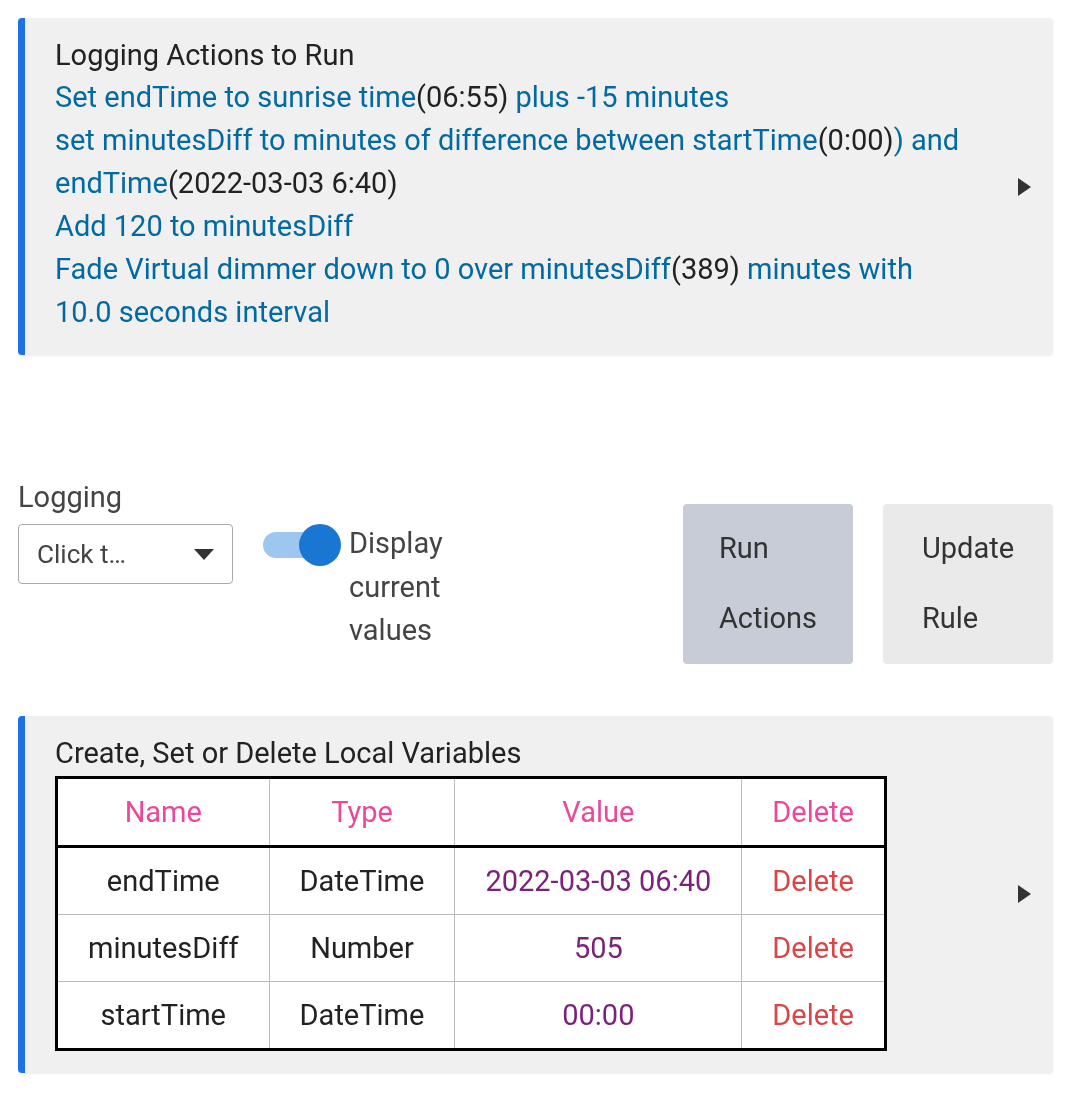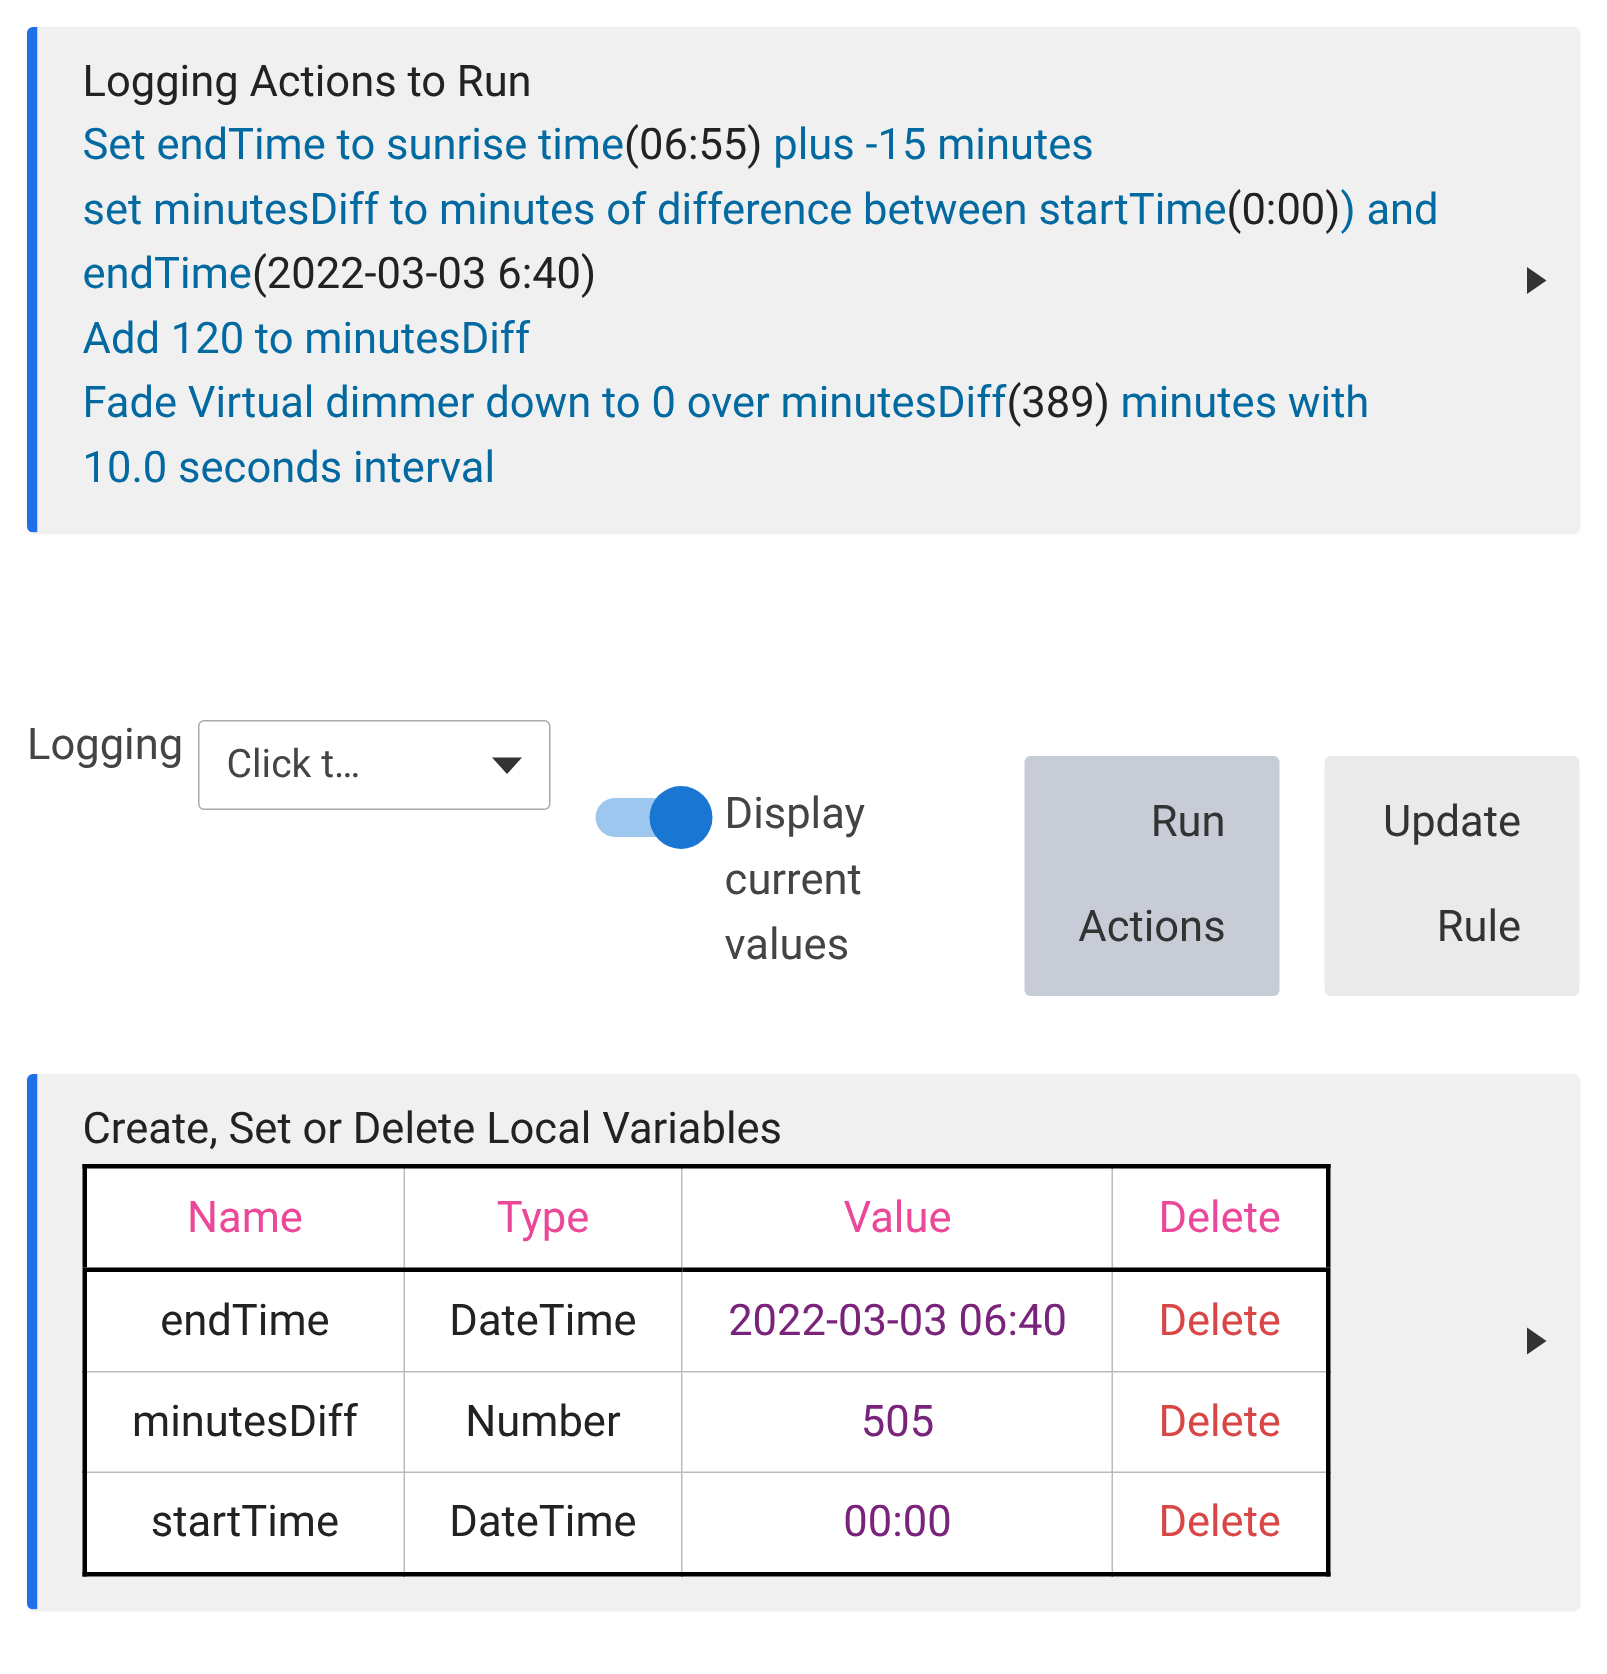--- a/index.html
+++ b/index.html
@@ -43,24 +43,24 @@
     cursor: pointer;
   }
 
   
   .controls-row {
     margin-top: 125px;
     display: flex;
     align-items: flex-start;
     gap: 30px;
   }
-  .logging-block { display:flex; flex-direction:row; gap:10px; }
+  .logging-block { display:flex; flex-direction:column; gap:10px; }
   .logging-label { color: #444; }
   .dropdown {
-    width: 235px;
+    width: 215px;
     height: 60px;
     border: 1px solid #aaa;
     border-radius: 4px;
     background: #fff;
     display: flex;
     align-items: center;
     justify-content: space-between;
     padding: 0 18px;
     color: #444;
     font-size: 0.9em;
@@ -100,21 +100,21 @@
   }
   .toggle-label { color:#444; line-height:1.5; max-width: 170px; }
 
   .btn {
     background: #eaeaea;
     color: #333;
     border-radius: 4px;
     display:flex;
     align-items:center;
     justify-content:center;
-    text-align:right;
+    text-align:left;
     white-space: pre-line;
     line-height: 2.4;
     min-width: 170px;
     padding: 10px 24px;
     cursor:pointer;
     margin-top: 24px;
   }
   .btn.primary { background: #c7ccd6; }
 
   

